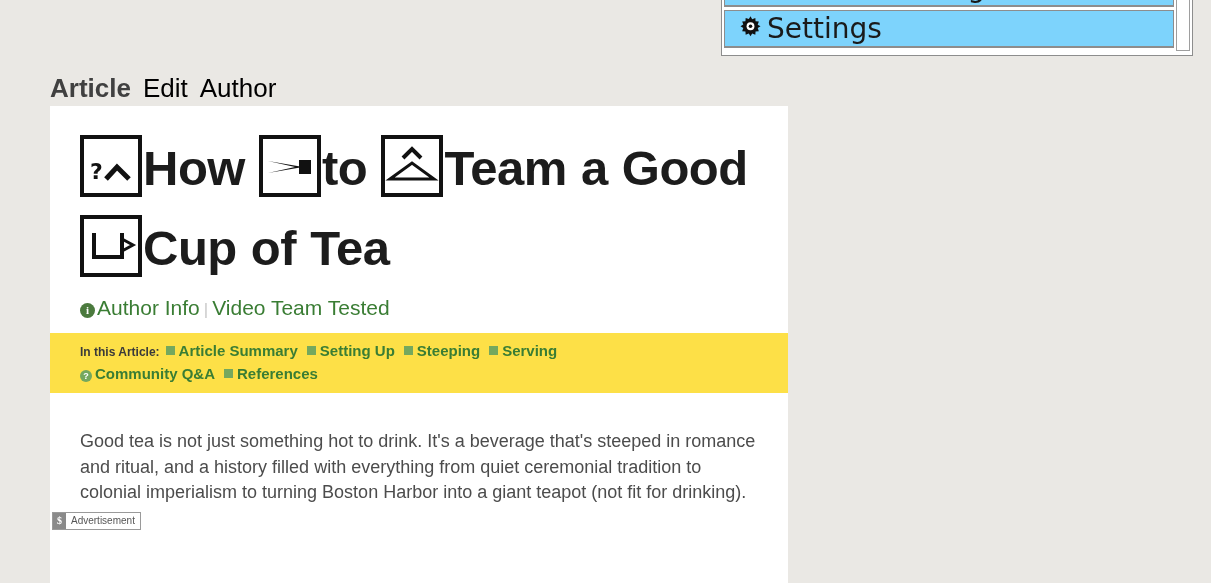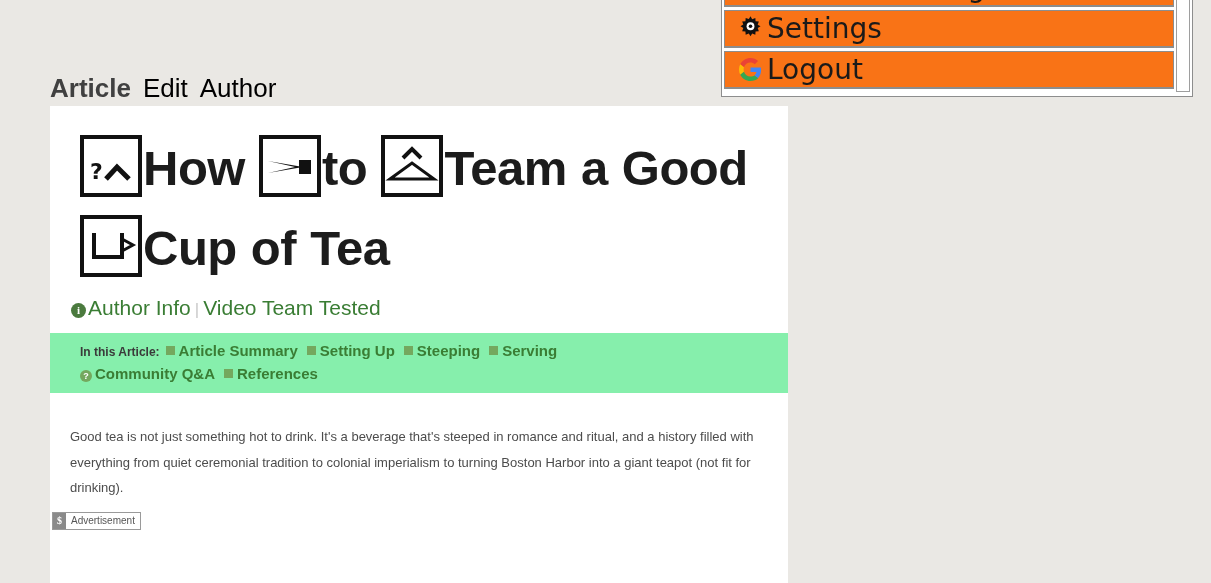--- a/index.html
+++ b/index.html
@@ -75,21 +75,21 @@
     border: 4px solid #111;
     background: #fff;
     position: relative;
     margin: 0 1px 0 0;
     box-sizing: border-box;
   }
   .brokenimg svg { display:block; width:100%; height:100%; }
 
   
   #byline {
-    padding: 6px 30px 0 21px;
+    padding: 6px 30px 0 30px;
     font-size: 21px;
     line-height: 28px;
     color: #3a7d34;
     white-space: nowrap;
   }
   #byline .sep {
     color: #c8c8c8;
     padding: 0 4px;
     font-size: 17px;
   }
@@ -105,21 +105,21 @@
     text-align: center;
     vertical-align: 1px;
     margin-right: 2px;
     font-family: "Liberation Serif", serif;
   }
   #byline .link { cursor: pointer; }
 
   
   #inthis {
     margin-top: 9px;
-    background: #86efac;
+    background: #fde047;
     padding: 7px 30px 9px 30px;
     line-height: 21px;
   }
   #inthis .label {
     font-size: 12px;
     color: #3a3a3a;
     font-weight: bold;
     margin-right: 6px;
     white-space: nowrap;
   }
@@ -147,22 +147,22 @@
     font-size: 9px;
     font-weight: bold;
     line-height: 12px;
     text-align: center;
     vertical-align: 0px;
     margin-right: 3px;
   }
 
   
   #intro {
-    padding: 18px 28px 0 20px;
-    font-size: 13px;
+    padding: 18px 28px 0 30px;
+    font-size: 18px;
     line-height: 25.5px;
     color: #4c4c4c;
   }
 
   
   #ad-badge {
     position: absolute;
     left: 2px;
     top: 406px;
     display: flex;
@@ -196,21 +196,21 @@
     width: 472px;
     background: #ffffff;
     border: 1px solid #8d8d8d;
     box-sizing: border-box;
     padding: 2px 18px 4px 2px;
   }
   .menu-item {
     display: flex;
     align-items: center;
     height: 38px;
-    background: #f97316;
+    background: #7dd3fc;
     border: 1px solid #8d8d8d;
     border-bottom-width: 2px;
     box-sizing: border-box;
     margin-bottom: 3px;
     padding-left: 8px;
     cursor: pointer;
   }
   .menu-item:last-child { margin-bottom: 0; }
   .menu-icon {
     width: 34px;
@@ -306,28 +306,17 @@
       <span class="menu-icon">
         <svg width="27" height="27" viewBox="0 0 24 24" xmlns="http://www.w3.org/2000/svg">
           <path fill="#111" d="M12 1.2l1.5 2.5 2.8-1 .2 2.9 2.9.2-1 2.8 2.5 1.5-2.5 1.5 1 2.8-2.9.2-.2 2.9-2.8-1L12 18.8l-1.5-2.3-2.8 1-.2-2.9-2.9-.2 1-2.8L3.1 10l2.5-1.5-1-2.8 2.9-.2.2-2.9 2.8 1z"></path>
           <circle cx="12" cy="10" r="3.5" fill="#fff"></circle>
           <circle cx="12" cy="10" r="1.6" fill="#111"></circle>
         </svg>
       </span>
       <span class="menu-label">Settings</span>
     </div>
 
-    <div class="menu-item">
-      <span class="menu-icon">
-        <svg width="23" height="23" viewBox="0 0 48 48" xmlns="http://www.w3.org/2000/svg">
-          <path fill="#EA4335" d="M24 9.5c3.5 0 6.6 1.2 9 3.6l6.7-6.7C35.6 2.4 30.2 0 24 0 14.6 0 6.5 5.4 2.6 13.2l7.8 6.1C12.3 13.6 17.6 9.5 24 9.5z"></path>
-          <path fill="#4285F4" d="M46.1 24.6c0-1.6-.1-3.1-.4-4.6H24v9.1h12.4c-.5 2.9-2.2 5.3-4.6 7l7.6 5.9c4.4-4.1 6.7-10.1 6.7-17.4z"></path>
-          <path fill="#FBBC05" d="M10.4 28.6c-.5-1.5-.8-3-.8-4.6s.3-3.1.8-4.6l-7.8-6.1C.9 16.5 0 20.1 0 24s.9 7.5 2.6 10.7l7.8-6.1z"></path>
-          <path fill="#34A853" d="M24 48c6.5 0 11.9-2.1 15.9-5.8l-7.6-5.9c-2.1 1.4-4.8 2.3-8.3 2.3-6.4 0-11.7-4.1-13.6-9.9l-7.8 6.1C6.5 42.6 14.6 48 24 48z"></path>
-        </svg>
-      </span>
-      <span class="menu-label">Logout</span>
-    </div>
 
     <div class="menu-scroll"></div>
   </div>
 
 </div>
 
 </body></html>

